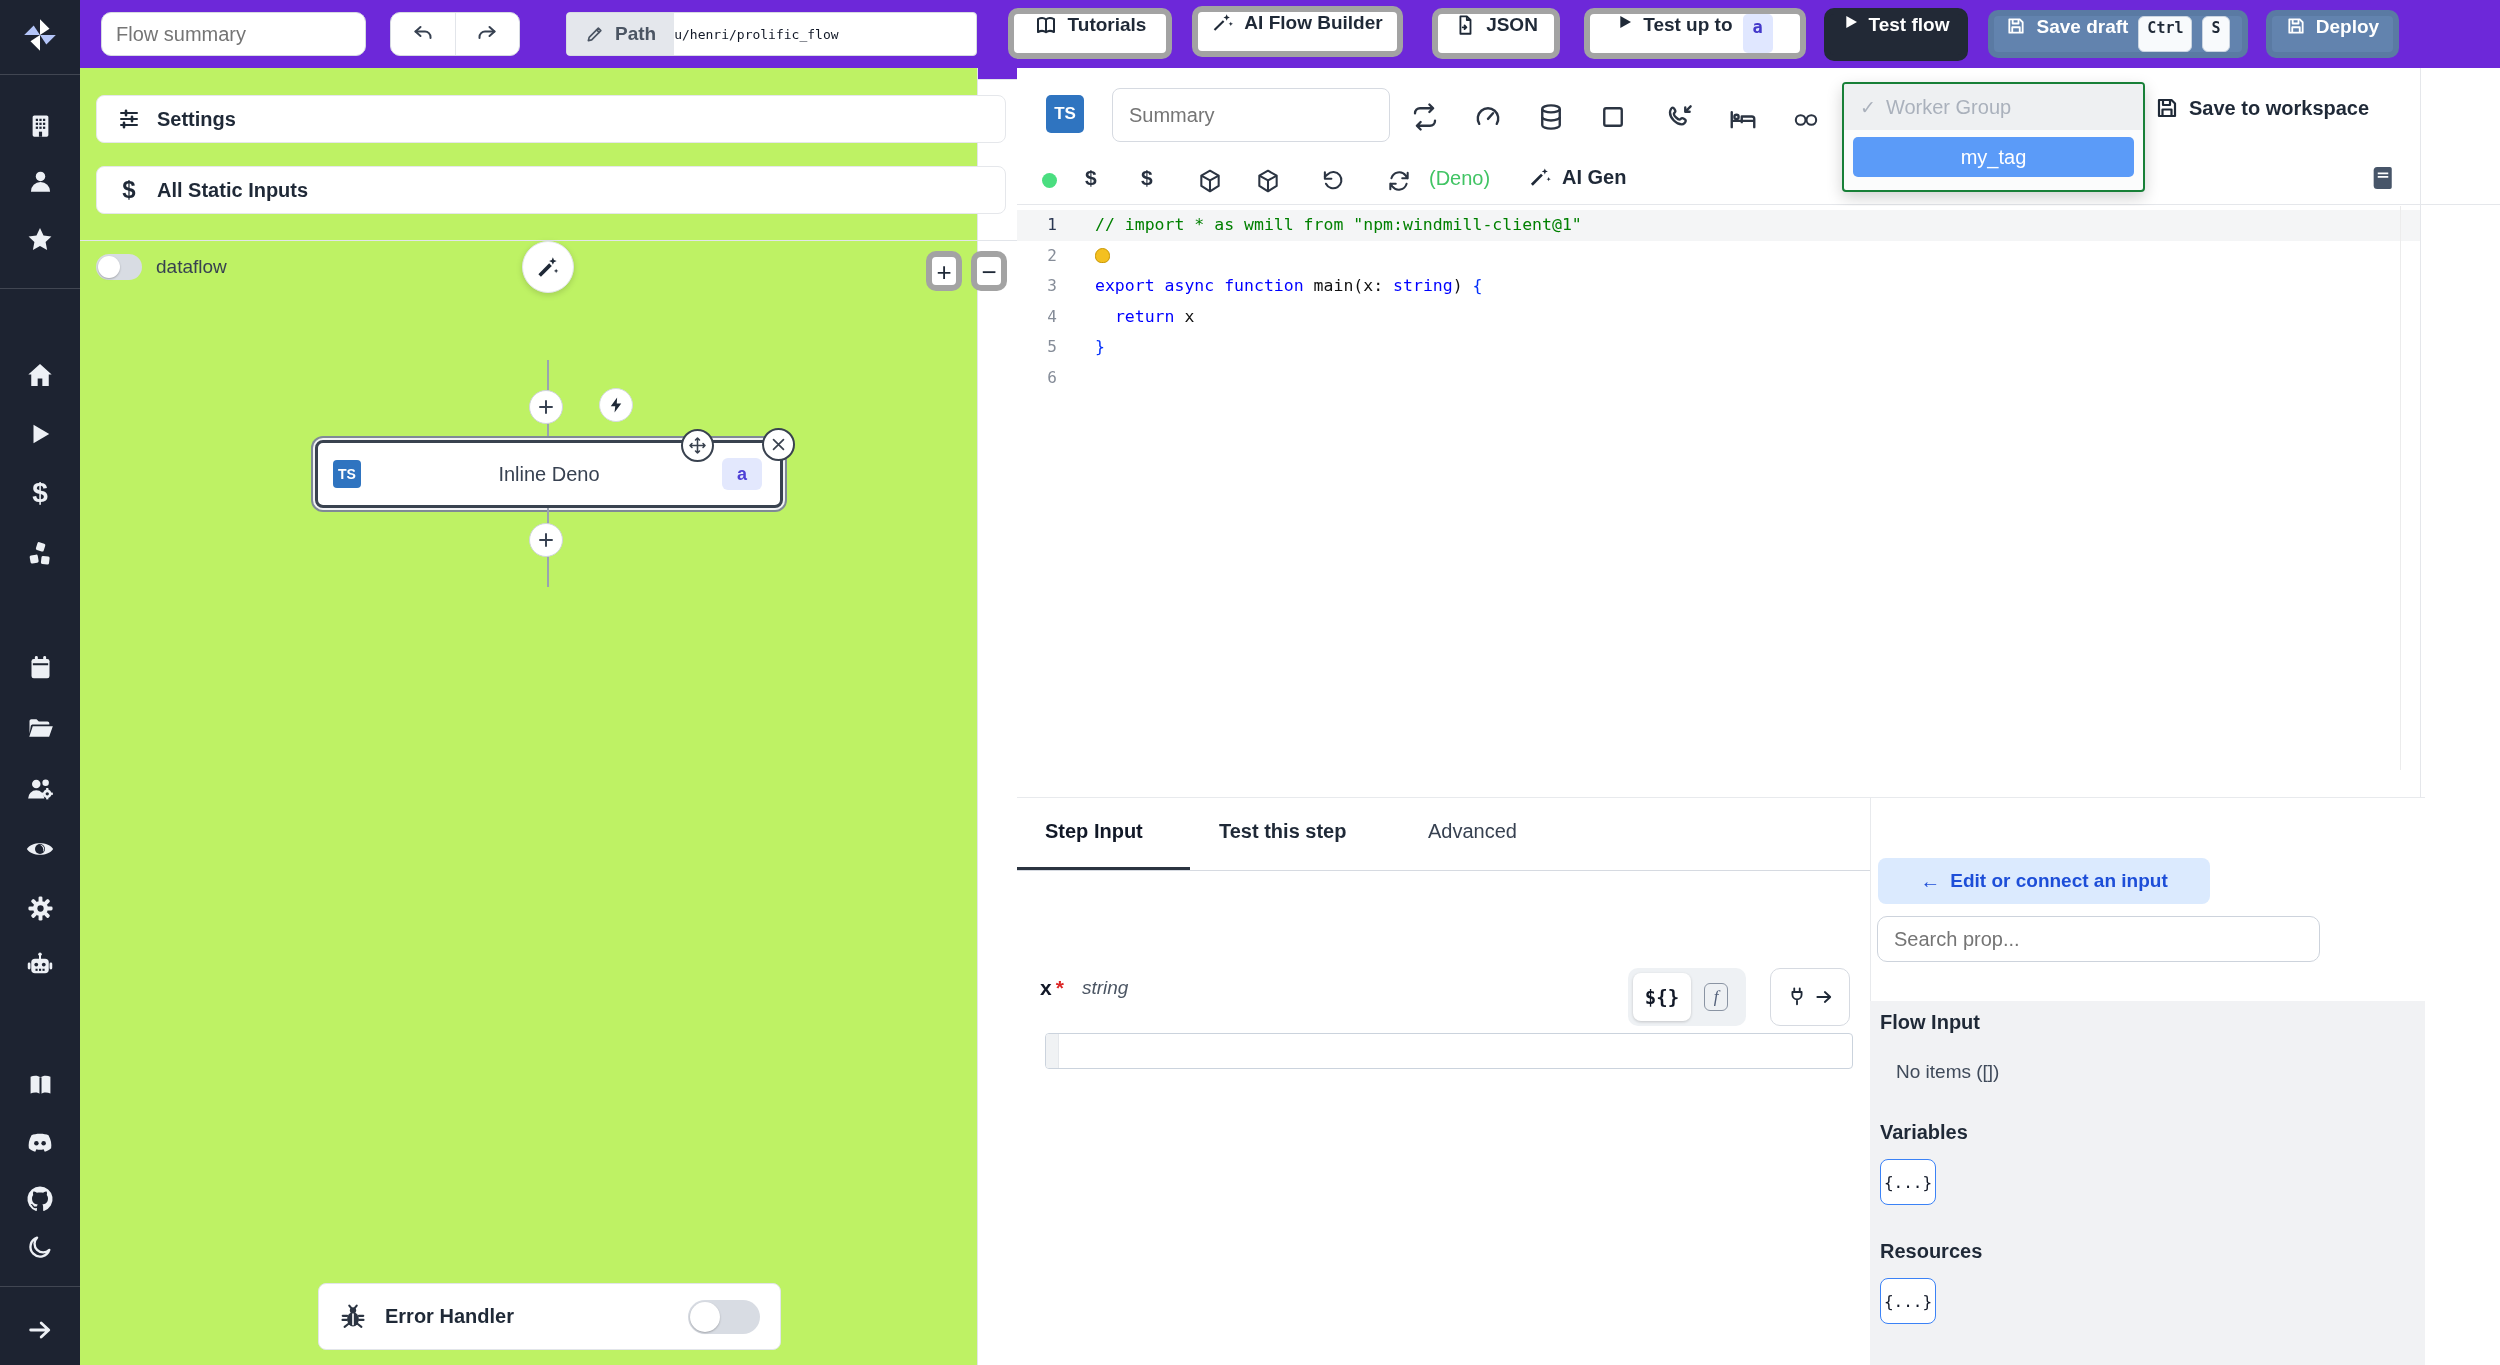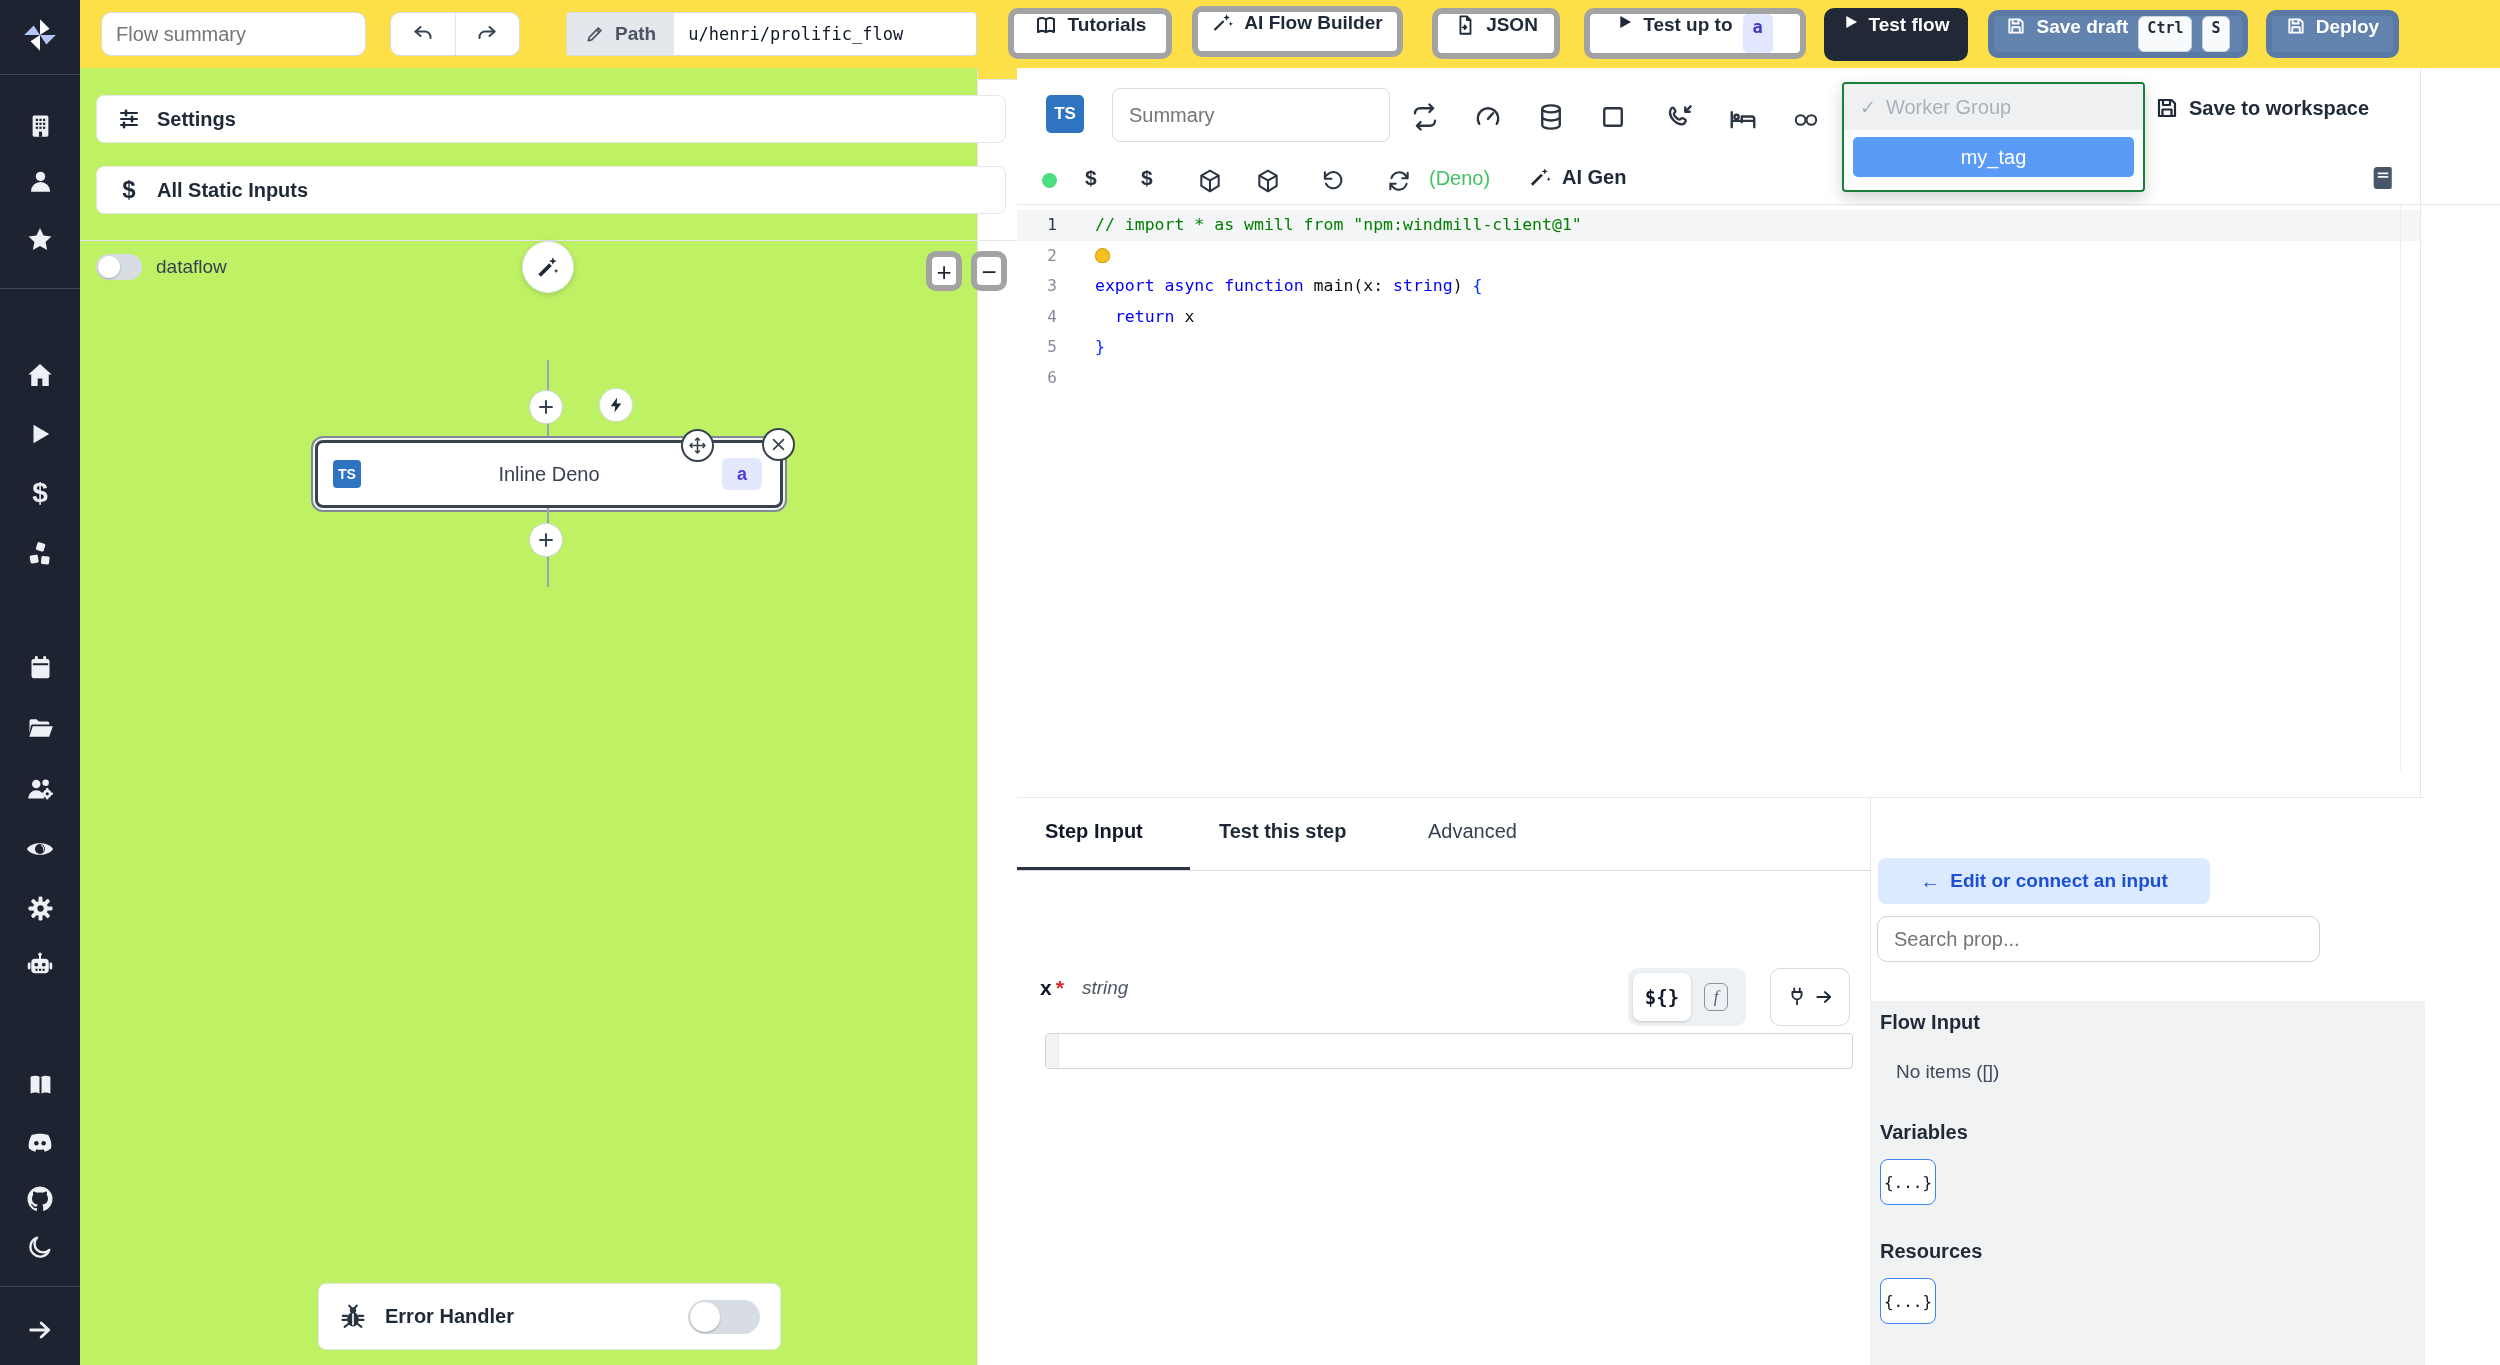--- a/index.html
+++ b/index.html
@@ -10,21 +10,21 @@
   .mono { font-family:"DejaVu Sans Mono", monospace; }
   svg { display:block; }
   input { outline:none; }
 
   
   #sidebar { left:0; top:0; width:80px; height:1365px; background:#1d2331; }
   .side-icon { position:absolute; left:0; width:80px; display:flex; justify-content:center; }
   .side-sep { position:absolute; left:0; width:80px; height:1px; background:rgba(255,255,255,.16); }
 
   
-  #topbar { left:80px; top:0; width:2420px; height:80px; background:#fde047; border-bottom:1px solid #e2e5ea; }
+  #topbar { left:80px; top:0; width:2420px; height:80px; background:#6d28d9; border-bottom:1px solid #e2e5ea; }
   .tb-dark { background:#222936; border-color:#222936; color:#fff; }
   .tb-steel { background:#6283ae; border-color:#5a7aa3; color:#fff; }
   .kbd { background:#f8fafc; border:1px solid #cbd5e1; border-radius:6px; color:#1f2937; font-size:15px; font-weight:700; padding:2px 8px; font-family:"DejaVu Sans Mono", monospace; }
   .badge-a { background:#e0e7ff; color:#4338ca; border-radius:5px; font-weight:700; font-size:17px; padding:3px 10px; font-family:"DejaVu Sans Mono", monospace; }
 
   
   #left-panel { left:80px; top:68px; width:898px; height:1297px; background:#bef264; border-right:1px solid #e2e5ea; }
   .card { background:#fff; border:1px solid #e5e7eb; border-radius:8px; display:flex; align-items:center; padding-left:20px; gap:16px; font-size:20px; font-weight:700; color:#1f2937; }
   .node { position:absolute; display:flex; align-items:center; justify-content:center; font-family:"DejaVu Sans Mono", monospace; font-size:20px; color:#1f2937; }
   .pcircle { position:absolute; width:34px; height:34px; border-radius:50%; background:#fff; border:1.5px solid #cfd4db; display:flex; align-items:center; justify-content:center; color:#374151; }
@@ -229,21 +229,21 @@
   <div class="abs flex" style="left:486px;top:12px;width:411px;height:44px;border:1px solid #d6dae1;border-radius:4px;overflow:hidden;background:#fff">
     <div class="flex" style="background:#e4e7ec;height:100%;padding:0 18px;gap:10px">
       <span>
         <svg width="20" height="20" viewBox="0 0 24 24" fill="none" stroke="#4b5563" stroke-width="2" stroke-linecap="round" stroke-linejoin="round">
             <path d="M4 20 l1-4 L16 5 l3 3 L8 19 Z"></path>
             <path d="M14 7 l3 3"></path>
           </svg>
       </span>
       <span style="font-size:19px;font-weight:600;color:#4b5563">Path</span>
     </div>
-    <div class="mono" style="padding-left:14px;font-size:17px;color:#111827">u/henri/prolific_flow</div>
+    <div class="mono" style="font-size:13px;color:#111827">u/henri/prolific_flow</div>
   </div>
 
   <button class="btn abs" style="left:928px;top:8px;width:164px;height:51px">
     <span>
         <svg width="24" height="24" viewBox="0 0 24 24" fill="none" stroke="#1f2937" stroke-width="2" stroke-linejoin="round">
           <path d="M4 5.2 C6.5 3.9 10 3.9 12 5.5 C14 3.9 17.5 3.9 20 5.2 V18 C17.5 16.7 14 16.7 12 18.3 C10 16.7 6.5 16.7 4 18 Z"></path>
           <path d="M12 5.5 V18.3"></path>
         </svg>
       </span>
     <span>Tutorials</span>

